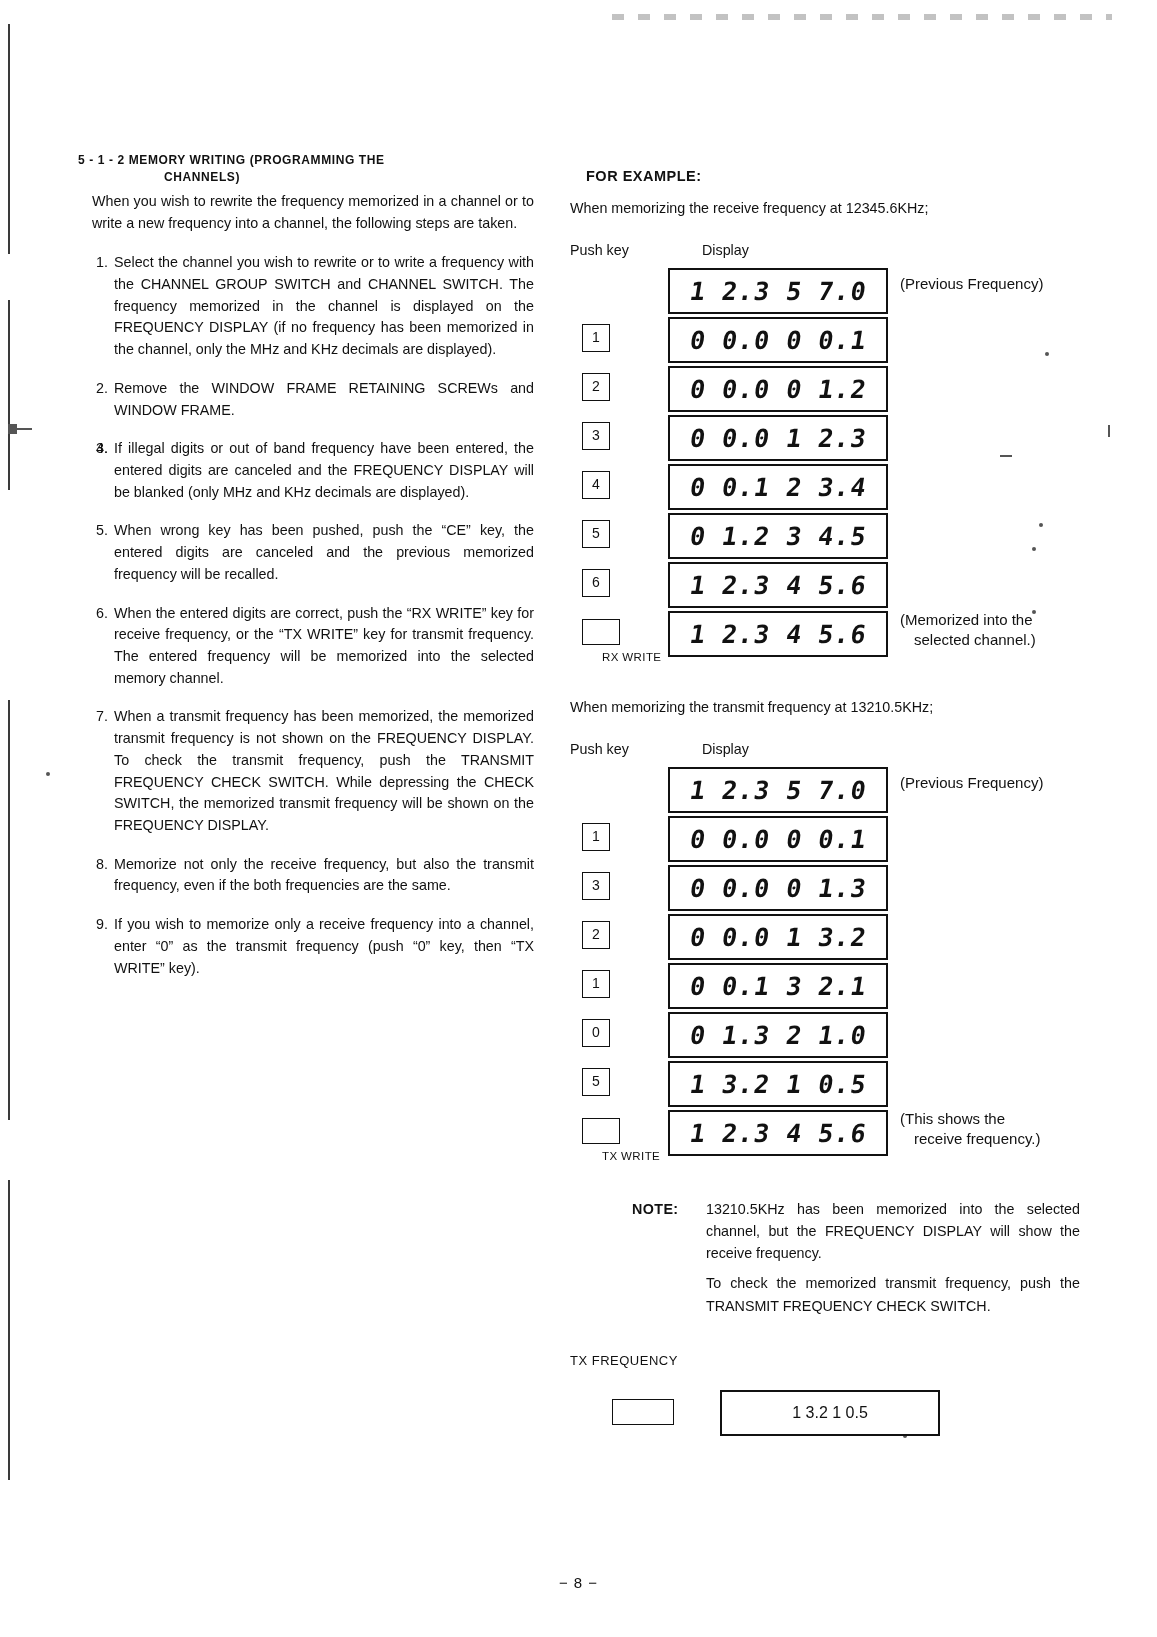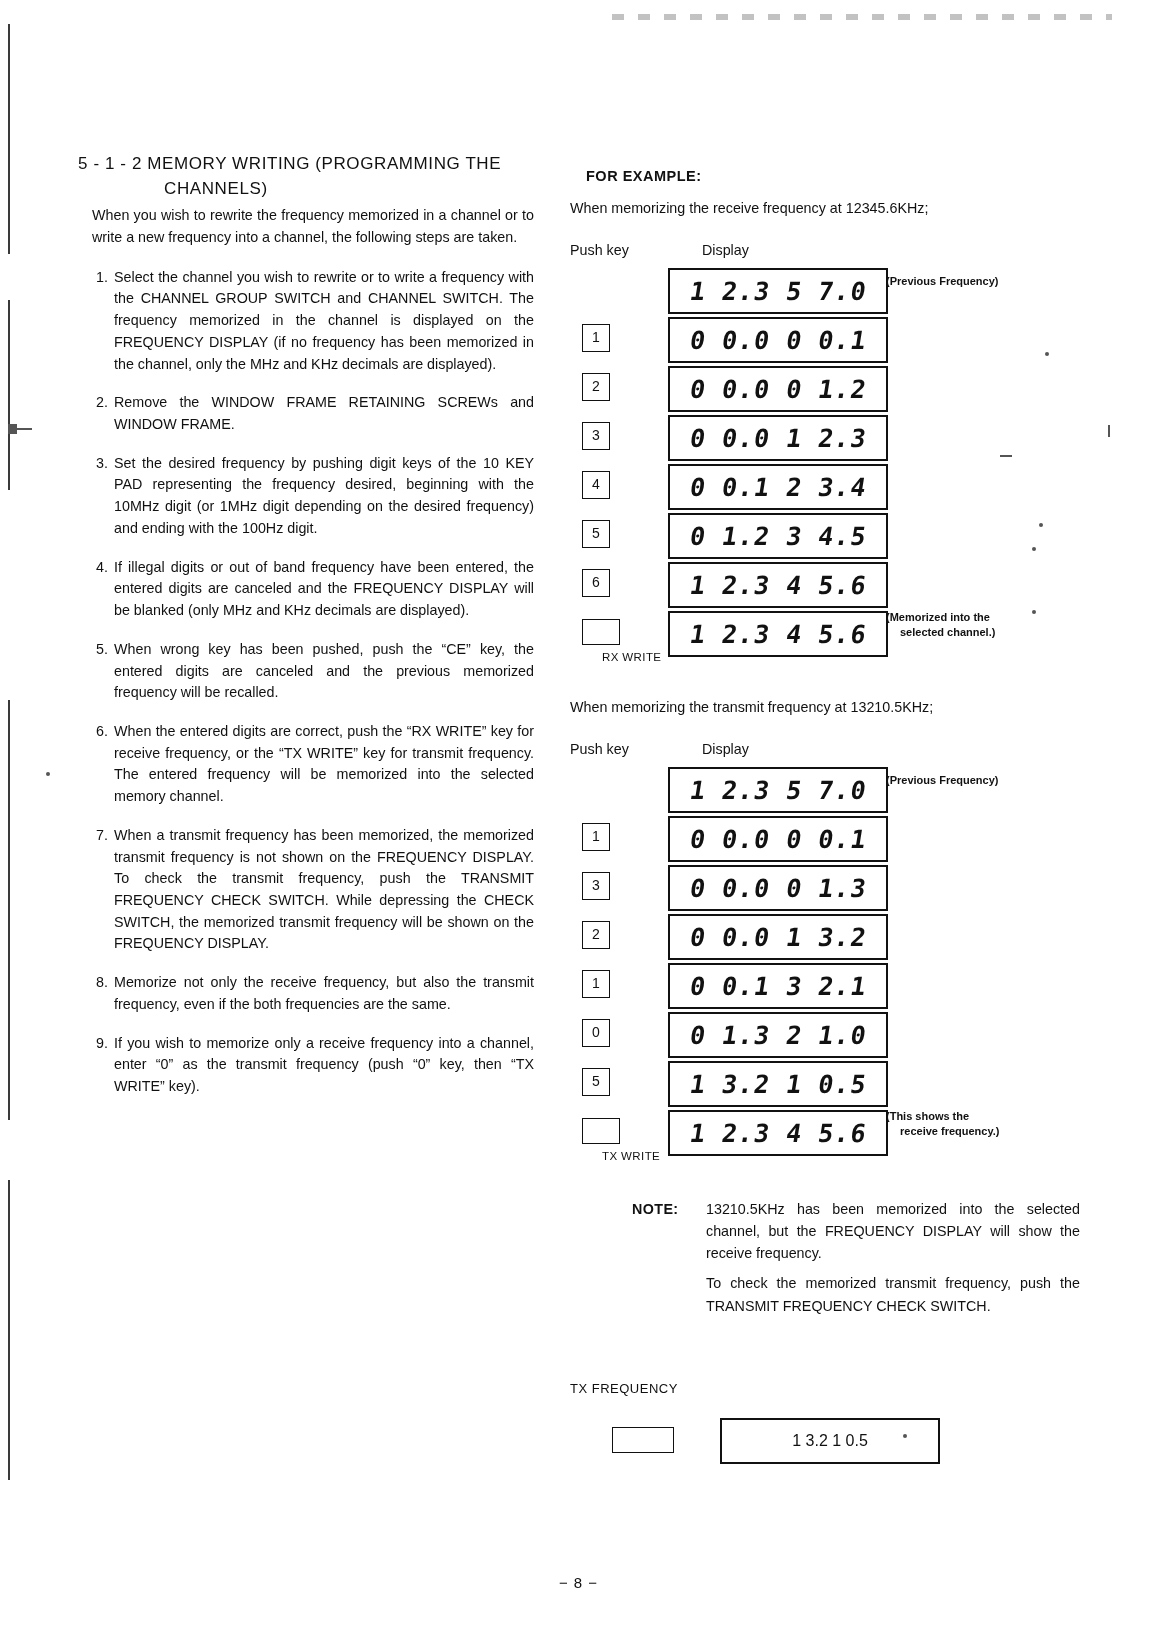--- a/index.html
+++ b/index.html
@@ -32,22 +32,22 @@
   .col-left {
     position:absolute;
     left:78px; top:152px; width:456px;
   }
   .col-right {
     position:absolute;
     left:570px; top:152px; width:510px;
   }
 
   h2.sec-head {
-    font-size:17px;
-    font-weight:normal;
+    font-size:12px;
+    font-weight:bold;
     letter-spacing:.6px;
     margin:0 0 2px 0;
     line-height:1.45;
   }
   .sec-head .ln1 { display:block; }
   .sec-head .ln2 { display:block; padding-left:86px; }
 
   p.body {
     font-size:14.3px;
     line-height:1.52;
@@ -136,25 +136,24 @@
   .disp .digits {
     font-family:"DejaVu Sans Mono", monospace;
     font-size:25px;
     font-weight:bold;
     letter-spacing:1px;
     transform:skewX(-9deg);
     white-space:pre;
   }
   .note-right {
     position:absolute;
-    left:316px;
+    left:330px;
     top:6px;
-    font-size:11px;
+    font-size:15px;
     line-height:1.35;
-    font-weight:bold;
   }
   .note-right.two {
     top:-1px;
   }
   .note-right .ind { padding-left:14px; display:block; }
 
   .mid-text {
     font-size:14.3px;
     margin:26px 0 0 0;
   }
@@ -169,21 +168,21 @@
   .note-block .nlabel {
     position:absolute;
     left:62px; top:0;
     font-weight:bold;
     letter-spacing:.4px;
   }
   .note-block p { margin:0; text-align:justify; }
   .note-block p + p { margin-top:8px; }
 
   .txfreq-wrap {
-    margin-top:64px;
+    margin-top:36px;
     position:relative;
     height:110px;
   }
   .txfreq-label {
     font-size:13px;
     letter-spacing:.5px;
   }
   .txfreq-row {
     position:relative;
     margin-top:22px;
@@ -245,21 +244,21 @@
   <div class="col-left">
     <h2 class="sec-head">
       <span class="ln1">5 - 1 - 2    MEMORY  WRITING  (PROGRAMMING  THE</span>
       <span class="ln2">CHANNELS)</span>
     </h2>
     <p class="body">When you wish to rewrite the frequency memorized in a channel or to write a new frequency into a channel, the following steps are taken.</p>
 
     <ol class="steps">
       <li><span class="num">1.</span><span>Select the channel you wish to rewrite or to write a frequency with the CHANNEL GROUP SWITCH and CHANNEL SWITCH. The frequency memorized in the channel is displayed on the FREQUENCY DISPLAY (if no frequency has been memorized in the channel, only the MHz and KHz decimals are displayed).</span></li>
       <li><span class="num">2.</span><span>Remove the WINDOW FRAME RETAINING SCREWs and WINDOW FRAME.</span></li>
-      <li><span class="num">3.</span><span>Set the desired frequency by pushing digit keys of the 10 KEY PAD representing the frequency desired, beginning with the 10MHz digit (or 1MHz digit depending on the desired frequency) and ending with the 100Hz digit.</span></li>
+      <li><span class="num">3.</span></li>
       <li><span class="num">4.</span><span>If illegal digits or out of band frequency have been entered, the entered digits are canceled and the FREQUENCY DISPLAY will be blanked (only MHz and KHz decimals are displayed).</span></li>
       <li><span class="num">5.</span><span>When wrong key has been pushed, push the “CE” key, the entered digits are canceled and the previous memorized frequency will be recalled.</span></li>
       <li><span class="num">6.</span><span>When the entered digits are correct, push the “RX WRITE” key for receive frequency, or the “TX WRITE” key for transmit frequency. The entered frequency will be memorized into the selected memory channel.</span></li>
       <li><span class="num">7.</span><span>When a transmit frequency has been memorized, the memorized transmit frequency is not shown on the FREQUENCY DISPLAY.  To check the transmit frequency, push the TRANSMIT FREQUENCY CHECK SWITCH.  While depressing the CHECK SWITCH, the memorized transmit frequency will be shown on the FREQUENCY DISPLAY.</span></li>
       <li><span class="num">8.</span><span>Memorize not only the receive frequency, but also the transmit frequency, even if the both frequencies are the same.</span></li>
       <li><span class="num">9.</span><span>If you wish to memorize only a receive frequency into a channel, enter “0” as the transmit frequency (push “0” key, then “TX WRITE” key).</span></li>
     </ol>
   </div>
 
   <div class="col-right">

